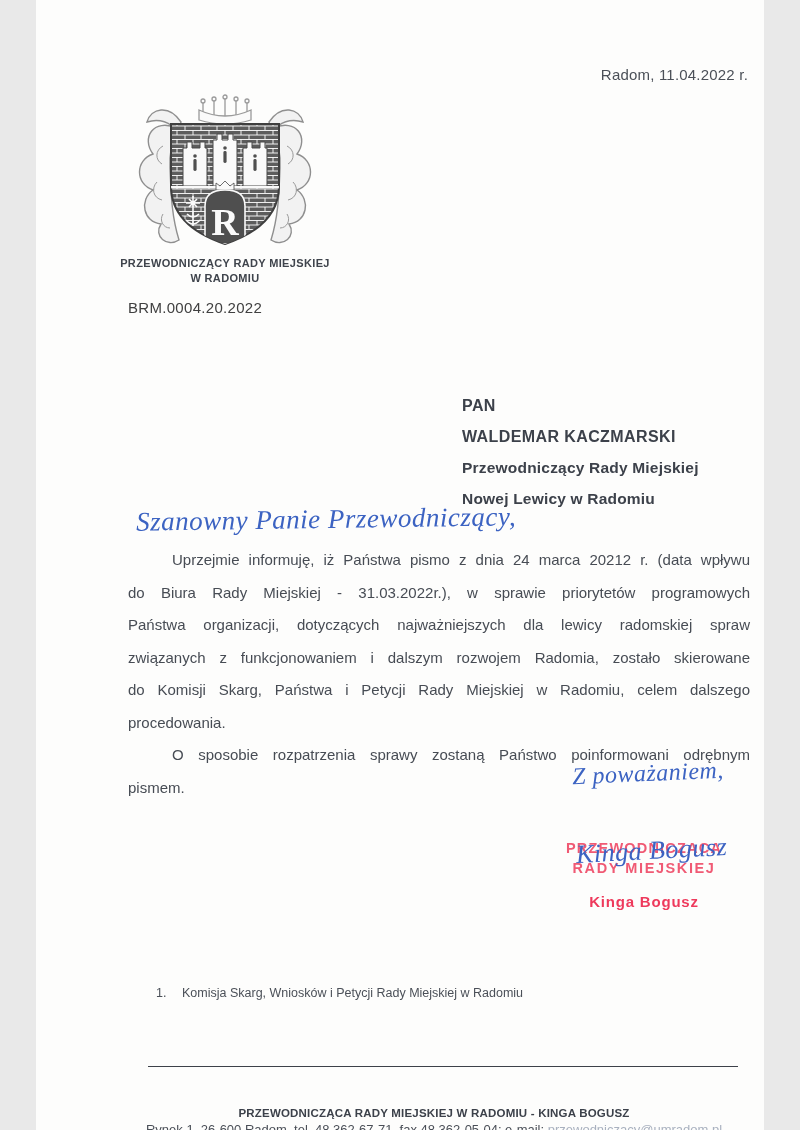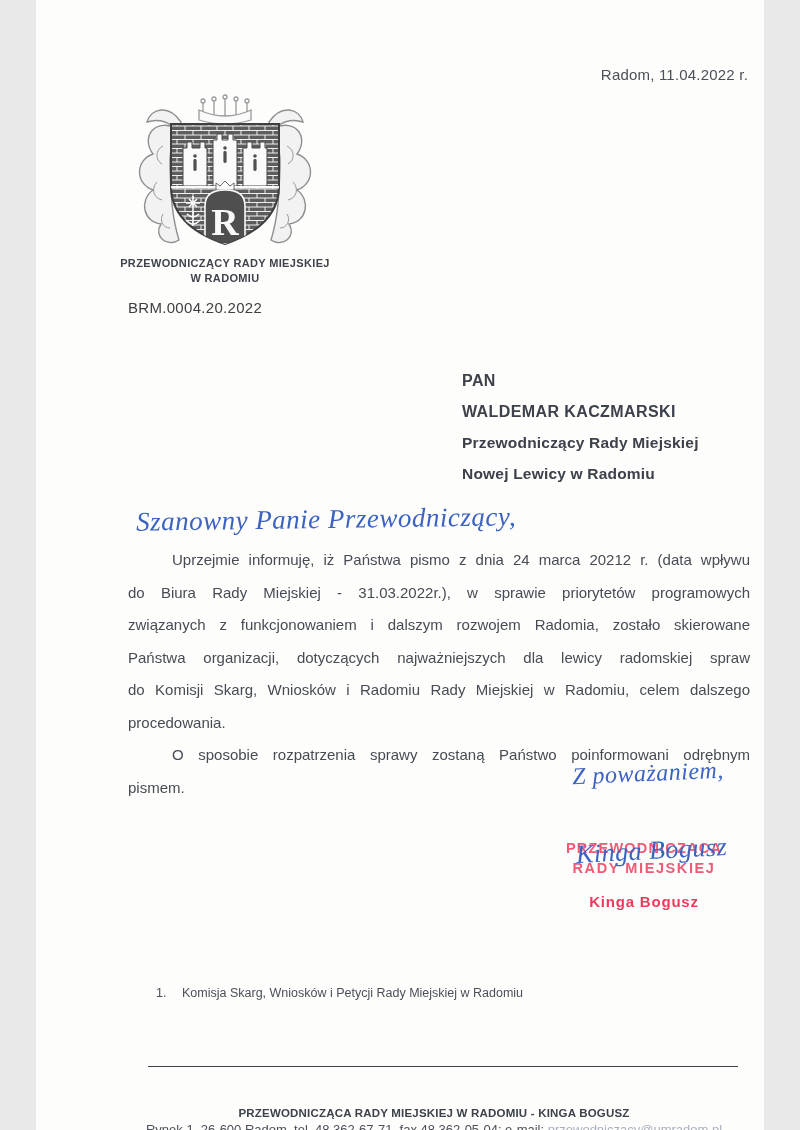--- a/index.html
+++ b/index.html
@@ -24,21 +24,21 @@
   .office-label {
     position:absolute; top:256px; left:76px; width:226px;
     text-align:center; font-weight:bold; font-size:11px; line-height:15px;
     color:#3f444c; letter-spacing:0.35px;
   }
   .reference {
     position:absolute; top:299px; left:92px;
     font-size:15px; color:#404040; letter-spacing:0.3px;
   }
   
-  .addressee { position:absolute; top:365px; left:426px; line-height:31px; }
+  .addressee { position:absolute; top:390px; left:426px; line-height:31px; }
   .addressee .a1 { font-size:16px; font-weight:bold; color:#3c414a; letter-spacing:0.4px; }
   .addressee .a2 { font-size:15.5px; font-weight:bold; color:#3c414a; letter-spacing:0.2px; }
   
   .hand {
     font-family:"Liberation Serif", serif; font-style:italic;
     color:#3c63c2; letter-spacing:0.5px; white-space:nowrap;
   }
   .greeting { position:absolute; top:504px; left:100px; font-size:27px; transform:rotate(-0.8deg); }
   
   .body-text {
@@ -163,23 +163,23 @@
     <div class="a1">WALDEMAR KACZMARSKI</div>
     <div class="a2">Przewodniczący Rady Miejskiej</div>
     <div class="a2">Nowej Lewicy w Radomiu</div>
   </div>
 
   <div class="hand greeting">Szanowny Panie Przewodniczący,</div>
 
   <div class="body-text">
     <div class="jline first">Uprzejmie informuję, iż Państwa pismo z dnia 24 marca 20212 r. (data wpływu</div>
     <div class="jline">do Biura Rady Miejskiej - 31.03.2022r.), w sprawie priorytetów programowych</div>
+    <div class="jline">Państwa organizacji, dotyczących najważniejszych dla lewicy radomskiej spraw</div>
     <div class="jline">związanych z funkcjonowaniem i dalszym rozwojem Radomia, zostało skierowane</div>
-    <div class="jline">Państwa organizacji, dotyczących najważniejszych dla lewicy radomskiej spraw</div>
-    <div class="jline">do Komisji Skarg, Wniosków i Radomiu Rady Miejskiej w Radomiu, celem dalszego</div>
+    <div class="jline">do Komisji Skarg, Państwa i Petycji Rady Miejskiej w Radomiu, celem dalszego</div>
     <div class="jline last">procedowania.</div>
     <div class="jline first">O sposobie rozpatrzenia sprawy zostaną Państwo poinformowani odrębnym</div>
     <div class="jline last">pismem.</div>
   </div>
 
   <div class="hand valediction">Z poważaniem,</div>
 
   <div class="stamp">
     <div class="s1">PRZEWODNICZĄCA</div>
     <div class="s2">RADY MIEJSKIEJ</div>

